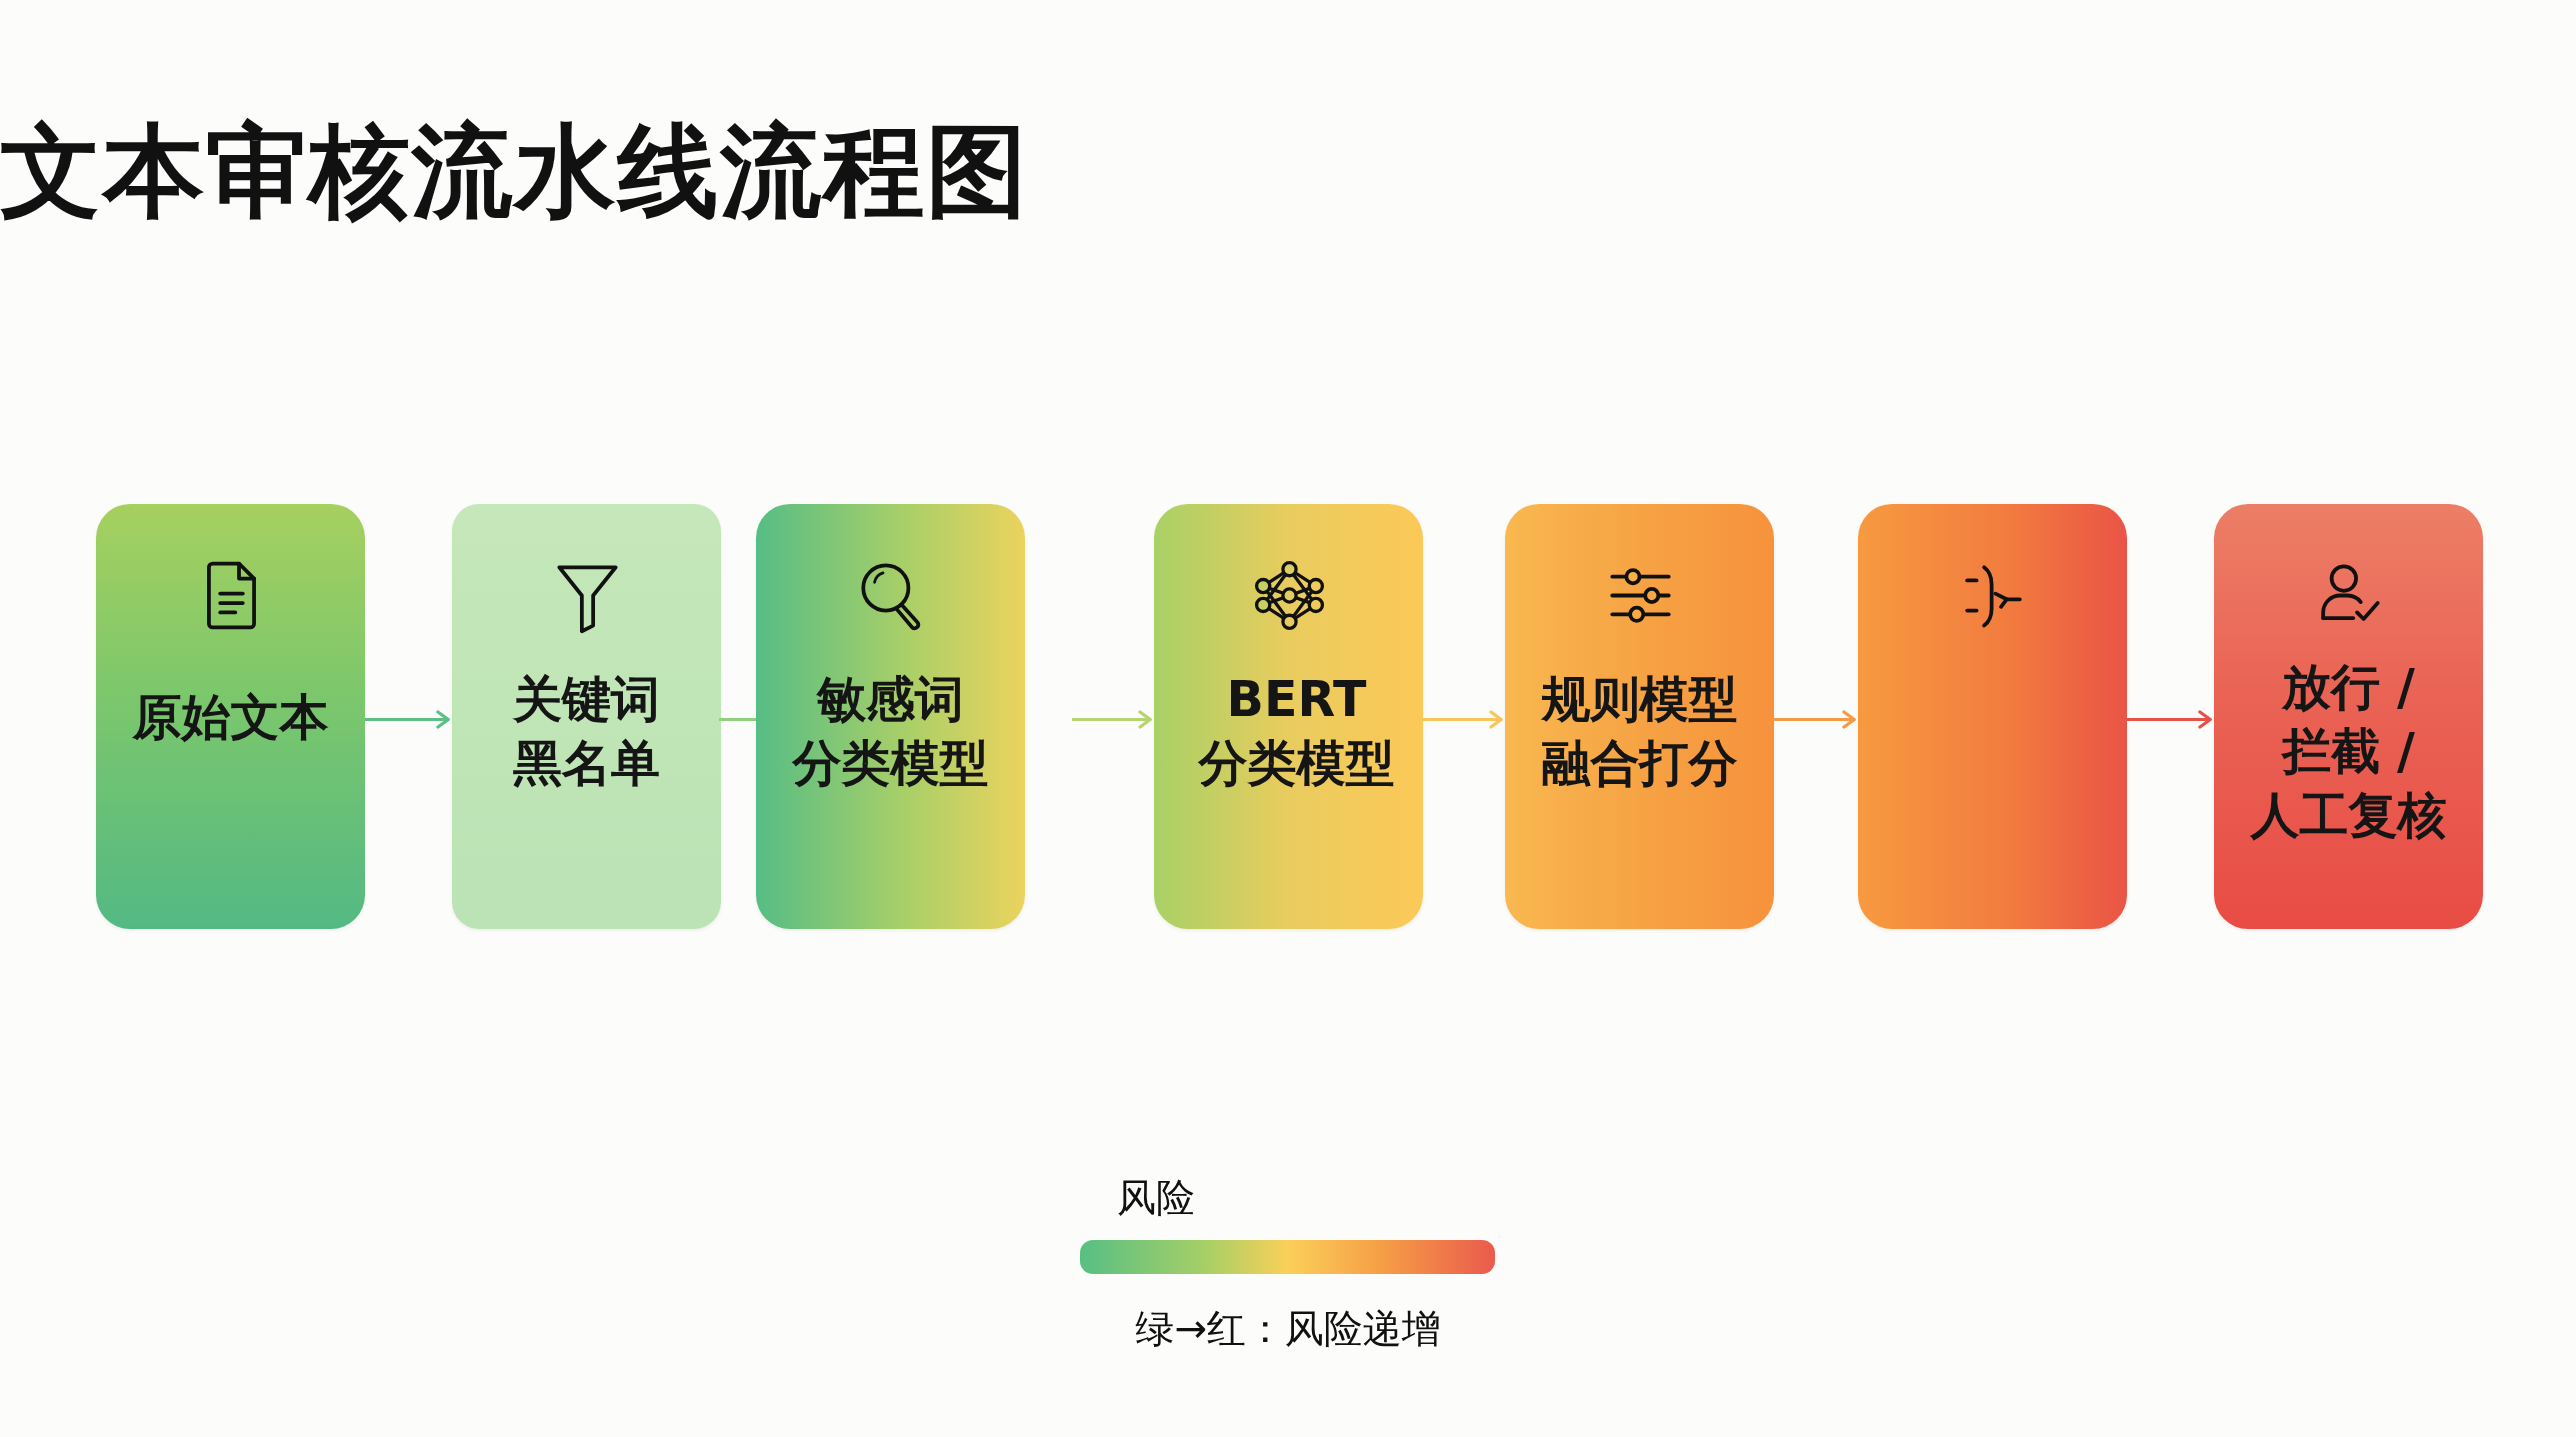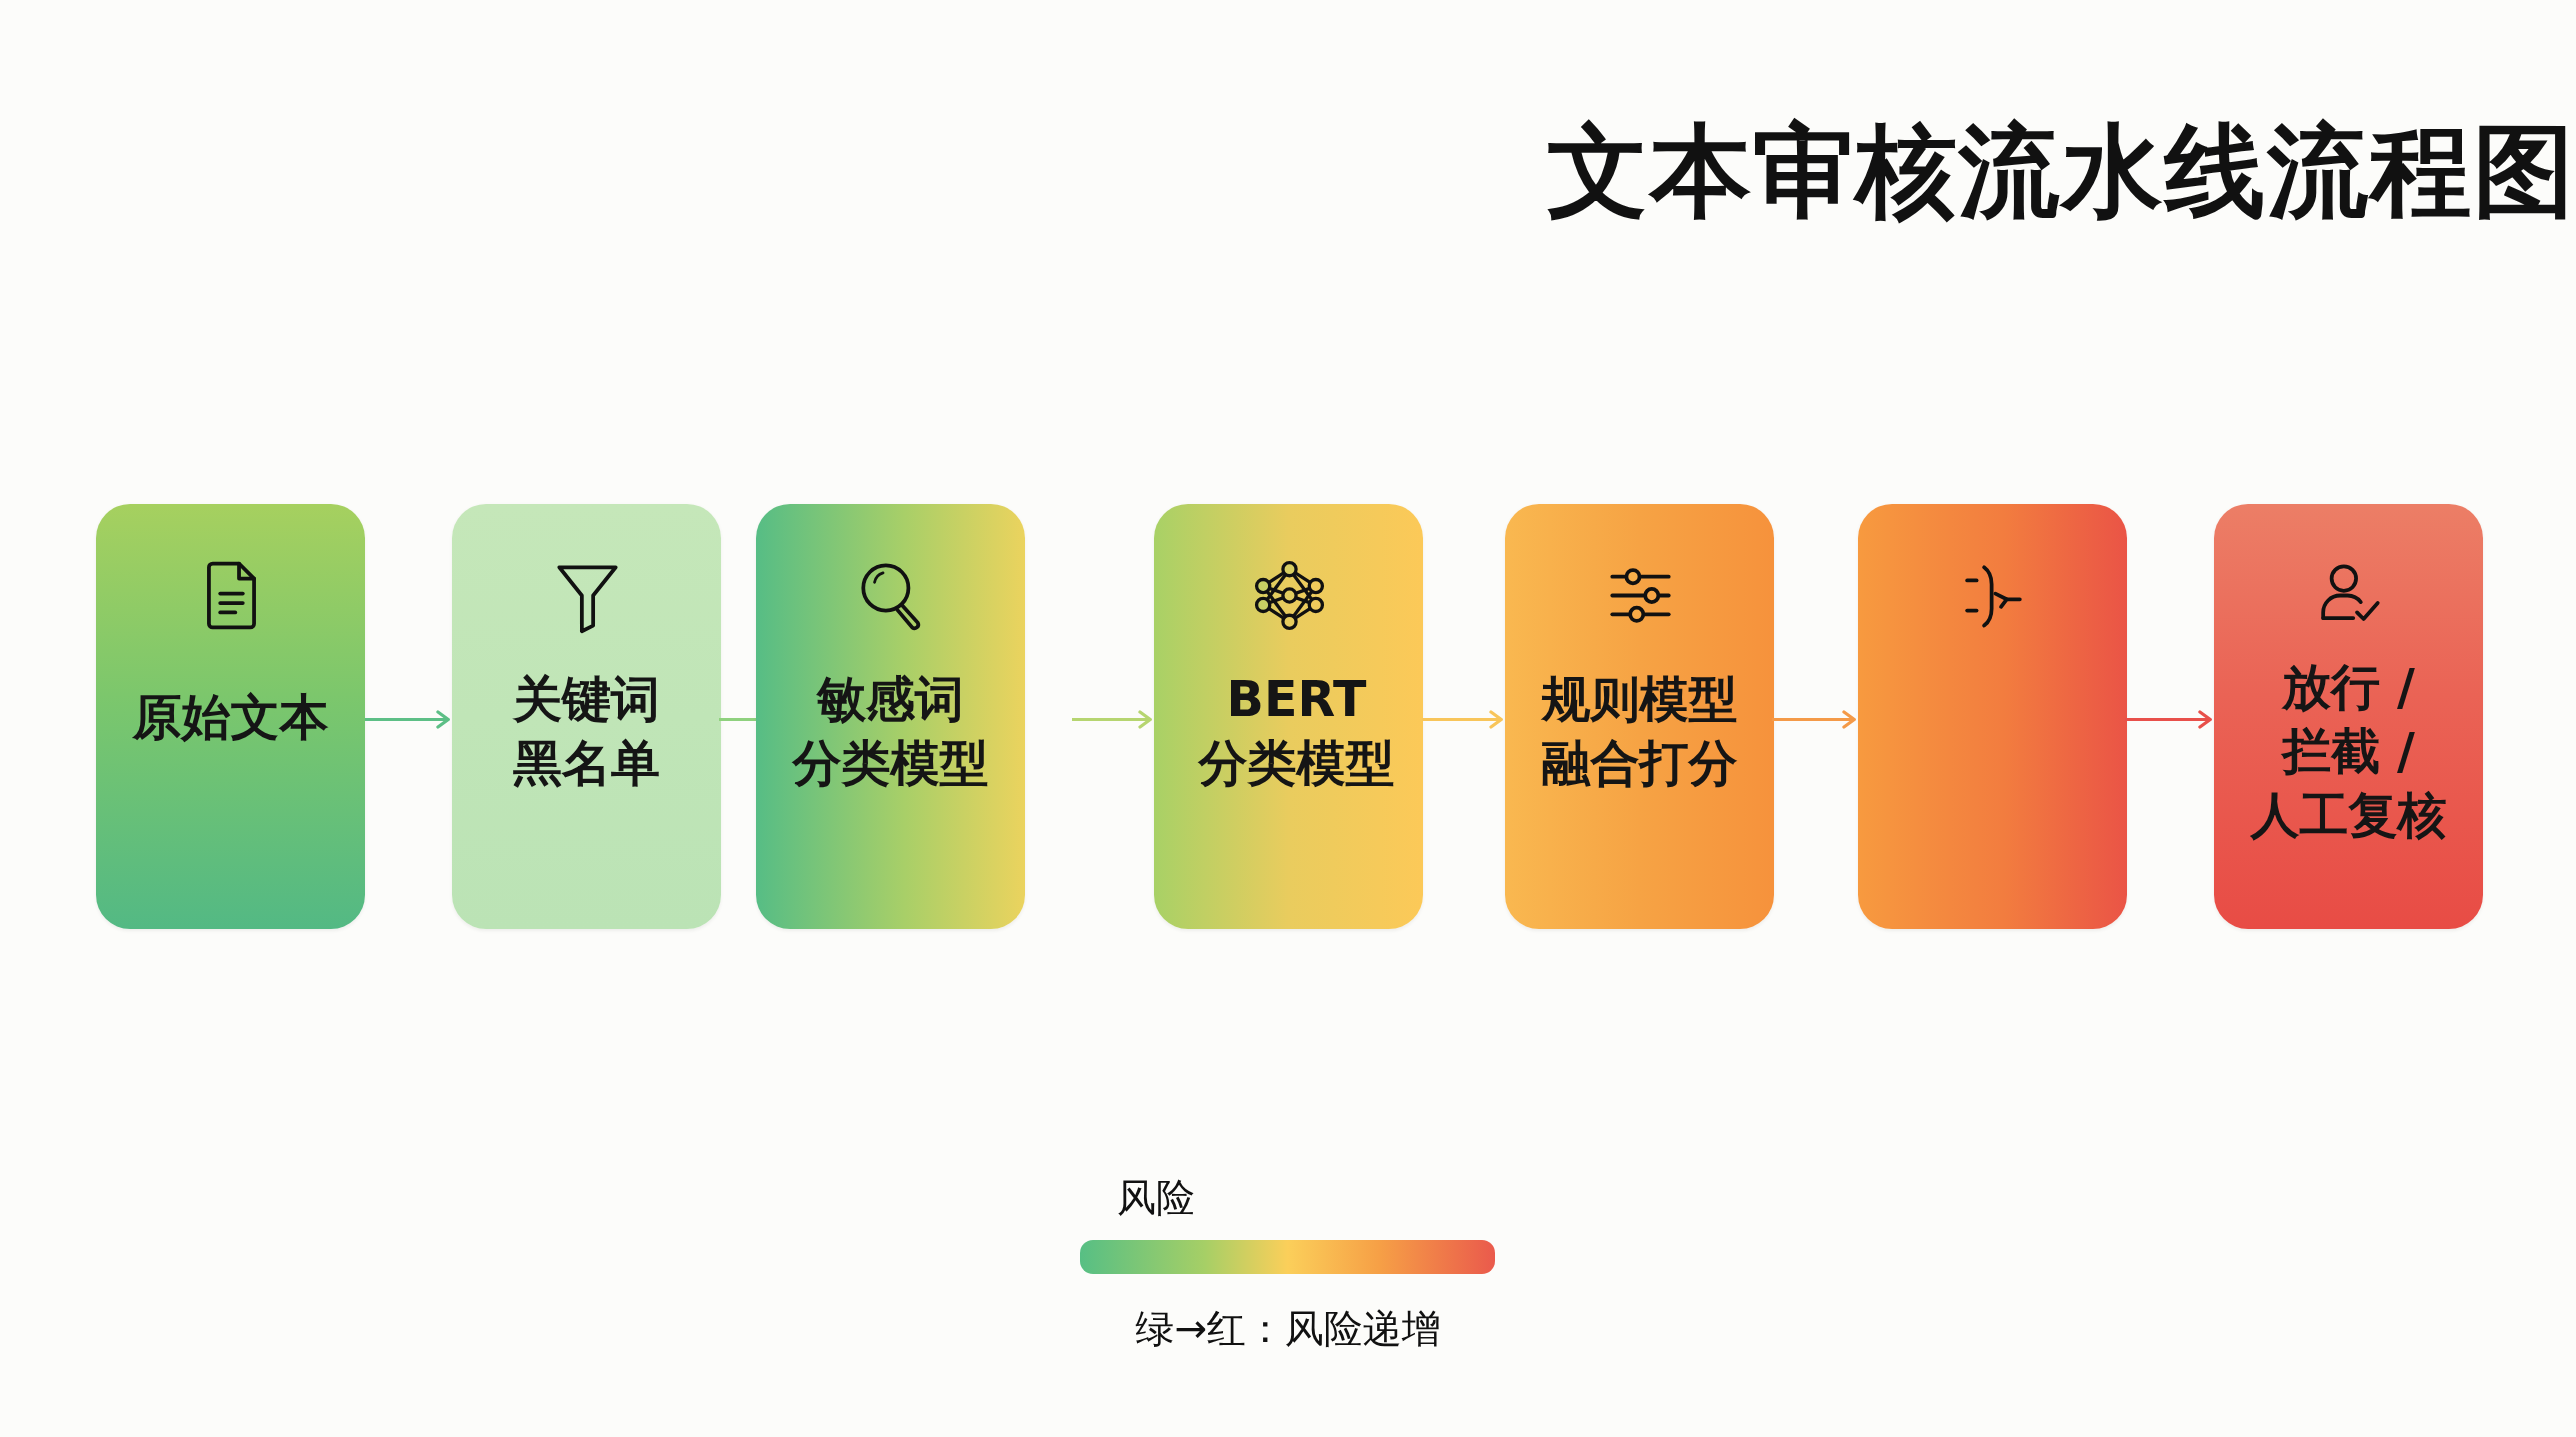--- a/index.html
+++ b/index.html
@@ -13,21 +13,21 @@
   body {
     position: relative;
     font-family: "DejaVu Sans", "Liberation Sans", sans-serif;
     color: #111;
   }
   .title {
     position: absolute;
     left: 0;
     top: 110px;
     width: 2576px;
-    text-align: right;
+    text-align: left;
     font-size: 101px;
     font-weight: bold;
     line-height: 122px;
     letter-spacing: 1.9px;
     color: #111;
   }
   .stage {
     position: absolute;
     top: 504px;
     width: 269px;
@@ -117,21 +117,21 @@
   </div>
 </div>
 
 <div class="arrow" style="left:365px; width:87px;">
   <svg width="87" height="19" viewBox="0 0 93 20">
     <line x1="0" y1="10" x2="88" y2="10" stroke="#5dbf86" stroke-width="3"></line>
     <polyline points="78,2 89,10 78,18" fill="none" stroke="#5dbf86" stroke-width="3.5" stroke-linecap="round" stroke-linejoin="round"></polyline>
   </svg>
 </div>
 
-<div class="stage" style="left:452px; background: linear-gradient(to bottom, #c5e7b9, #bbe3b5);">
+<div class="stage" style="left:452px; background: linear-gradient(to bottom, #c5e7b9, #bbe3b5); border-radius: 27px;">
   <div class="icon">
     <svg viewBox="0 0 84 84" fill="none" stroke="#111" stroke-width="4" stroke-linejoin="round">
       <path d="M12 12 H72 L48 42 V74 L36 80 V42 Z"></path>
     </svg>
   </div>
   <div class="label" style="top:164px;">
     <div>关键词</div>
     <div>黑名单</div>
   </div>
 </div>

